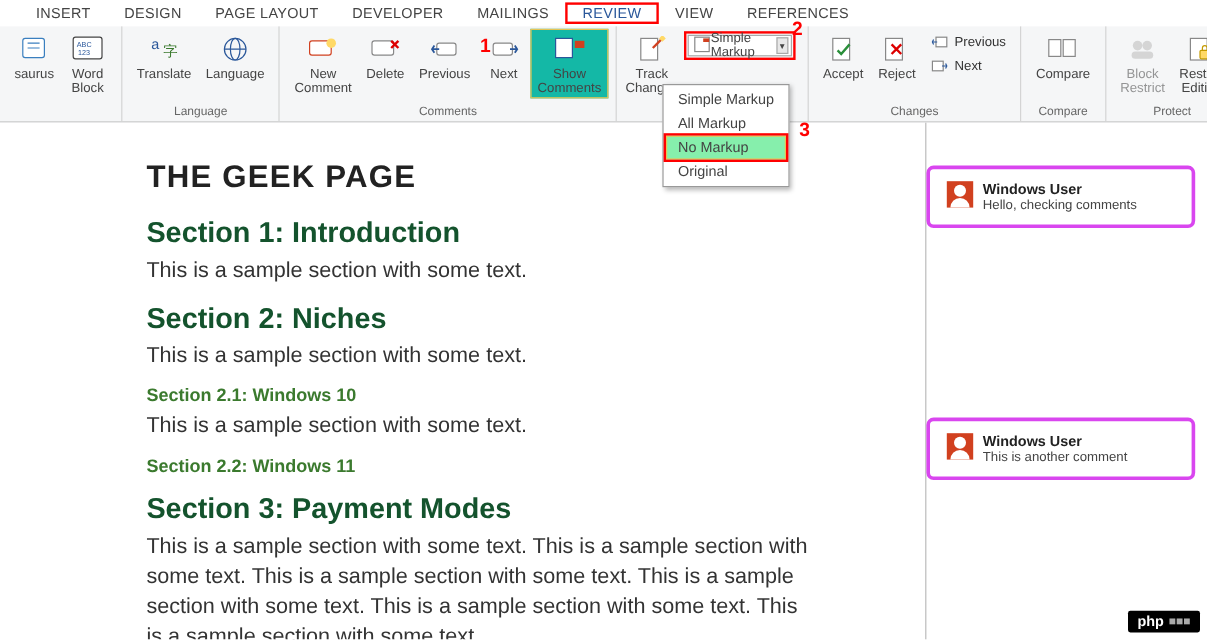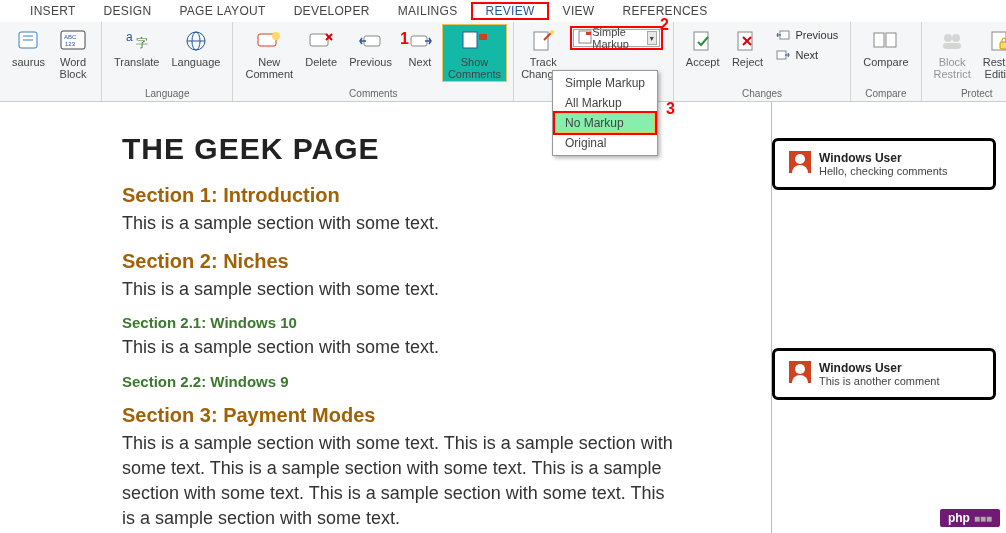--- a/index.html
+++ b/index.html
@@ -23,40 +23,40 @@
 .combo { height: 18px; border: 1px solid #a9a9a9; background: #fff; display: flex; align-items: center; font-size: 11px; padding: 0 2px 0 4px; cursor: pointer; }
 .combo .caret { width: 14px; height: 14px; background: #e8e8e8; border: 1px solid #a9a9a9; display: flex; align-items: center; justify-content: center; font-size: 8px; margin-left: 4px; }
 .combo-wrap { border: 2px solid #ff0000; padding: 1px; }
 .dropdown { position: absolute; top: 48px; left: 552px; background: #fff; border: 1px solid #999; box-shadow: 2px 2px 4px rgba(0,0,0,0.3); padding: 2px; font-size: 12px; z-index: 10; }
 .dropdown .item { padding: 3px 10px; cursor: pointer; white-space: nowrap; }
 .dropdown .item.hi { background: #86efac; border: 1px solid #e5c554; padding: 2px 9px; }
 .dropdown .item.sel { outline: 2px solid #ff0000; }
 
 .doc-area { display: flex; height: calc(100% - 102px); }
 .page { flex: 1; padding: 30px 0 0 122px; border-right: 1px solid #bbb; overflow: hidden; }
-.page-title { font-size: 30px; font-weight: 800; letter-spacing: 1px; color: #222; margin-bottom: 18px; font-family: Arial, sans-serif; }
-.h1 { color: #a16207; font-size: 20px; font-weight: 700; margin-top: 14px; margin-bottom: 4px; }
+.page-title { font-size: 26px; font-weight: 800; letter-spacing: 1px; color: #222; margin-bottom: 18px; font-family: Arial, sans-serif; }
+.h1 { color: #14532d; font-size: 24px; font-weight: 700; margin-top: 14px; margin-bottom: 4px; }
 .h2 { color: #3b7a2e; font-size: 15px; font-weight: 700; margin-top: 12px; margin-bottom: 4px; }
 .body-text { font-size: 18px; color: #333; max-width: 560px; line-height: 1.4; }
 
 .comments-pane { width: 234px; padding: 36px 10px 0 0; position: relative; }
-.comment-box { border: 3px solid #000000; border-radius: 6px; padding: 10px 10px 10px 14px; margin-bottom: 12px; display: flex; align-items: flex-start; font-size: 11px; }
+.comment-box { border: 3px solid #d946ef; border-radius: 6px; padding: 10px 10px 10px 14px; margin-bottom: 12px; display: flex; align-items: flex-start; font-size: 11px; }
 .comment-box .avatar { width: 22px; height: 22px; background: #d1401f; margin-right: 8px; position: relative; flex-shrink: 0; }
 .comment-box .avatar::after { content: ""; position: absolute; width: 10px; height: 10px; background: #fff; border-radius: 50%; top: 3px; left: 6px; }
 .comment-box .avatar::before { content: ""; position: absolute; width: 16px; height: 8px; background: #fff; border-radius: 8px 8px 0 0; bottom: 0; left: 3px; }
 .comment-author { font-weight: 700; font-size: 12px; color: #222; }
 .comment-text { color: #444; }
 .spacer { height: 146px; }
 
 .annot { position: absolute; font-weight: 800; font-size: 16px; color: #ff0000; z-index: 20; }
 .a1 { top: 30px; left: 400px; }
 .a2 { top: 16px; left: 660px; }
 .a3 { top: 100px; left: 666px; }
 
-.php-badge { position: absolute; right: 6px; bottom: 6px; background: #701a75; color: #aaa; font-size: 10px; padding: 2px 8px; border-radius: 2px; display: flex; align-items: center; gap: 4px; }
+.php-badge { position: absolute; right: 6px; bottom: 6px; background: #000000; color: #aaa; font-size: 10px; padding: 2px 8px; border-radius: 2px; display: flex; align-items: center; gap: 4px; }
 .php-badge b { color: #fff; font-size: 12px; }
 </style>
 </head>
 <body>
 
 <div class="tabs">
   <span class="tab">INSERT</span>
   <span class="tab">DESIGN</span>
   <span class="tab">PAGE LAYOUT</span>
   <span class="tab">DEVELOPER</span>
@@ -304,21 +304,21 @@
 
 <div class="doc-area">
   <div class="page">
     <div class="page-title">THE GEEK PAGE</div>
     <div class="h1">Section 1: Introduction</div>
     <div class="body-text">This is a sample section with some text.</div>
     <div class="h1">Section 2: Niches</div>
     <div class="body-text">This is a sample section with some text.</div>
     <div class="h2">Section 2.1: Windows 10</div>
     <div class="body-text">This is a sample section with some text.</div>
-    <div class="h2">Section 2.2: Windows 9</div>
+    <div class="h2">Section 2.2: Windows 11</div>
     <div class="h1">Section 3: Payment Modes</div>
     <div class="body-text">This is a sample section with some text. This is a sample section with some text. This is a sample section with some text. This is a sample section with some text. This is a sample section with some text. This is a sample section with some text.</div>
     <div class="h2">Section 3.1: Bank Payment</div>
   </div>
   <div class="comments-pane">
     <div class="comment-box">
       <div class="avatar"></div>
       <div>
         <div class="comment-author">Windows User</div>
         <div class="comment-text">Hello, checking comments</div>

